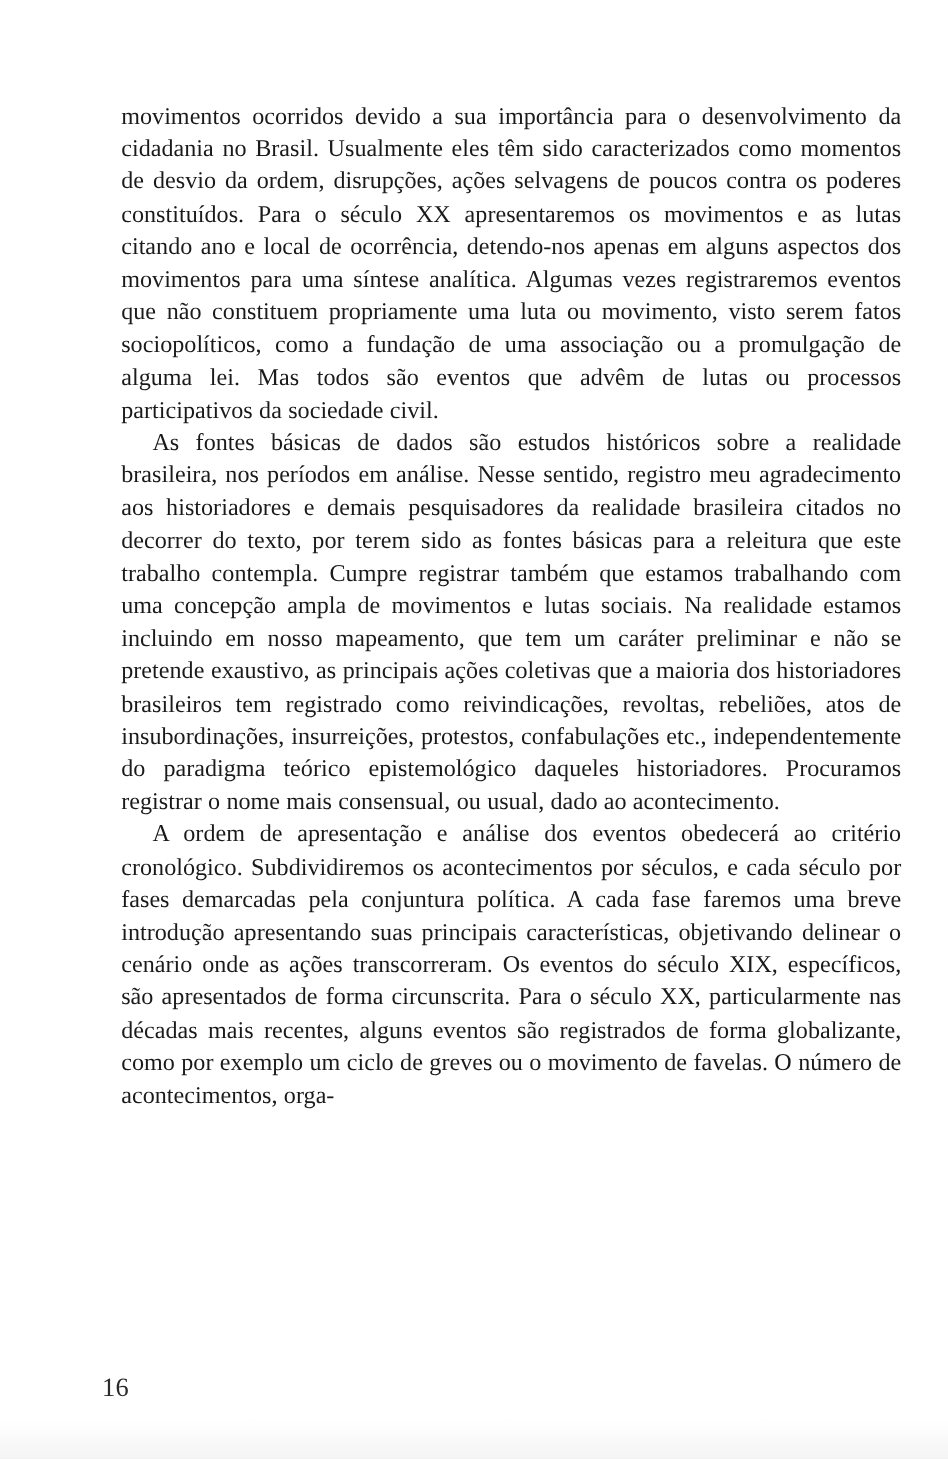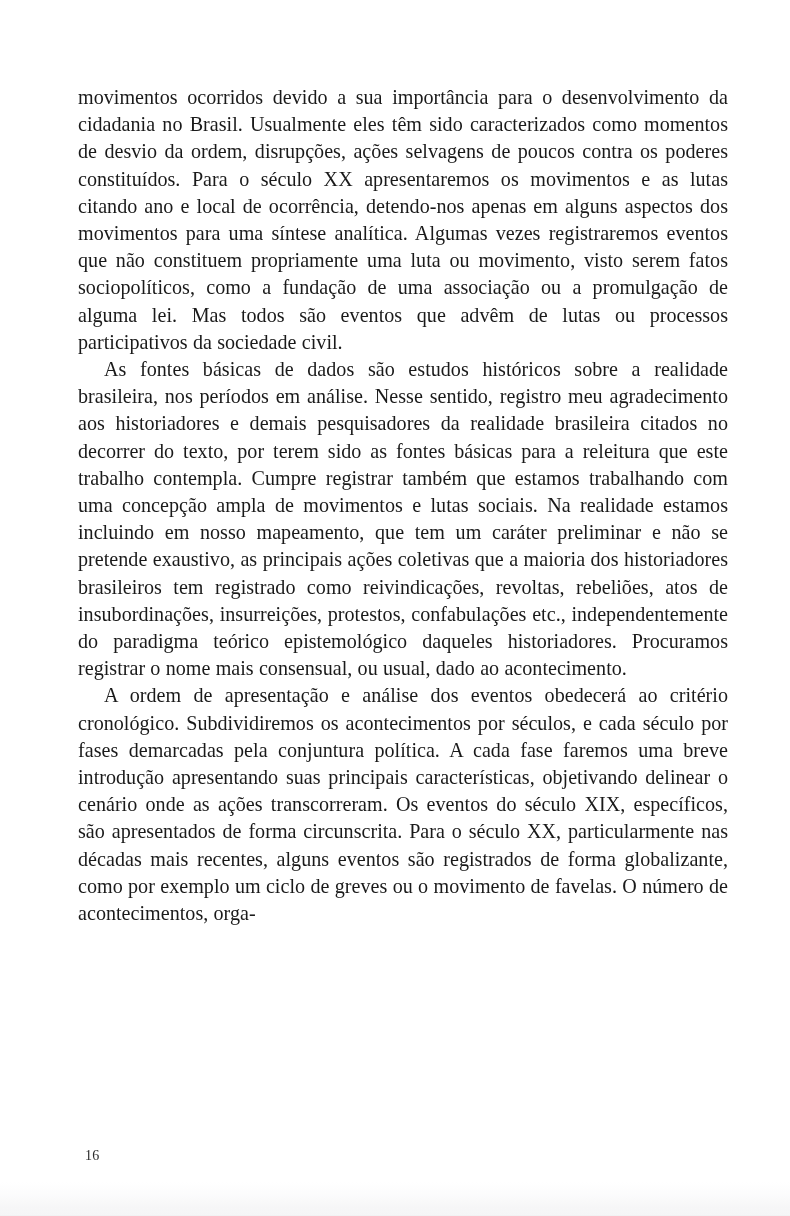--- a/index.html
+++ b/index.html
@@ -21,21 +21,21 @@
     left: 0;
     top: 0;
     width: 790px;
     height: 1216px;
     background: #ffffff;
     box-sizing: border-box;
   }
 
   .page-body {
     position: absolute;
-    left: 78px;
+    left: 101px;
     top: 84px;
     width: 650px;
   }
 
   p.para {
     margin: 0;
     padding: 0;
     font-size: 20.1px;
     line-height: 27.2px;
     text-align: justify;
@@ -48,21 +48,21 @@
   }
 
   p.para.no-indent {
     text-indent: 0;
   }
 
   .folio {
     position: absolute;
     left: 85px;
     top: 1146px;
-    font-size: 14px;
+    font-size: 22px;
     line-height: 20px;
     color: #2b2b2b;
     letter-spacing: 0.3px;
   }
 
   .page-edge-shadow {
     position: absolute;
     left: 0;
     bottom: 0;
     width: 790px;

